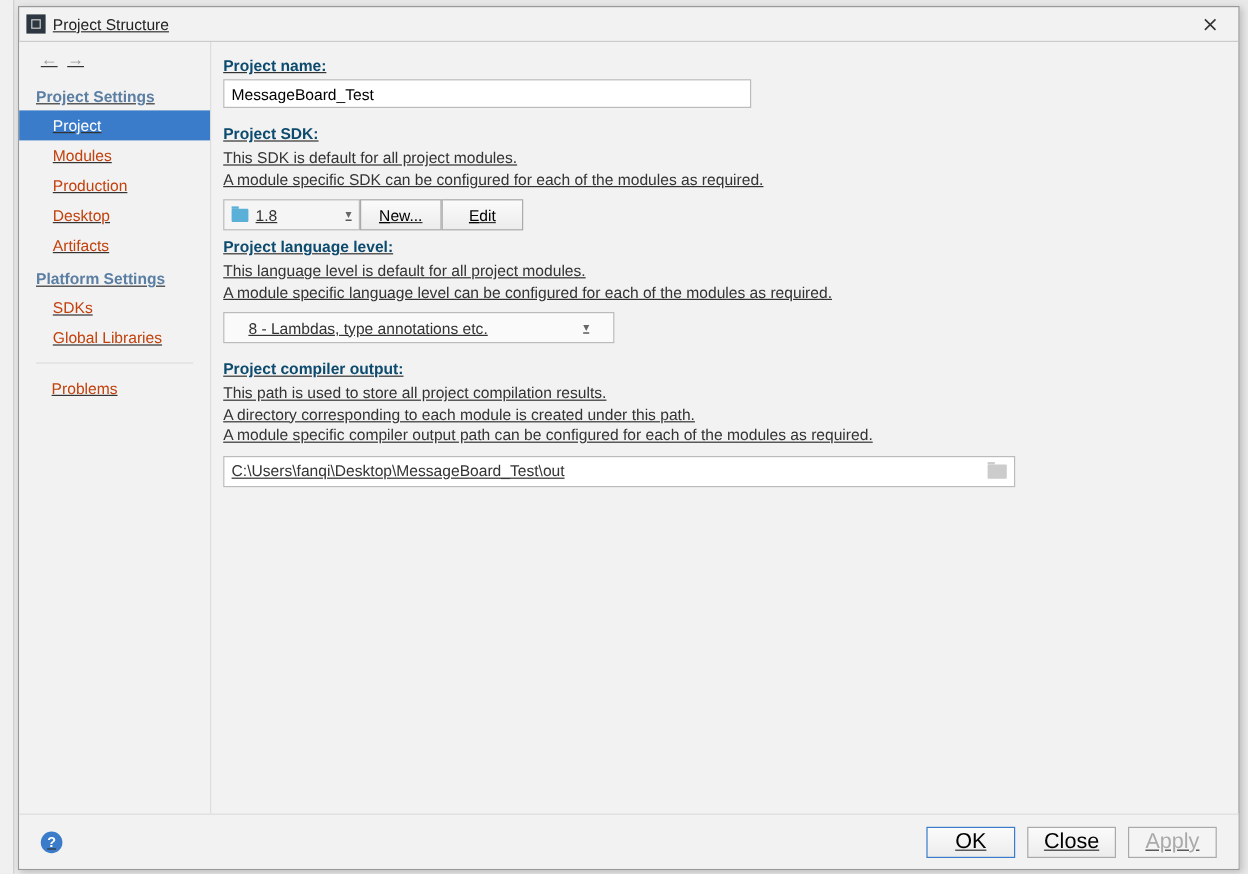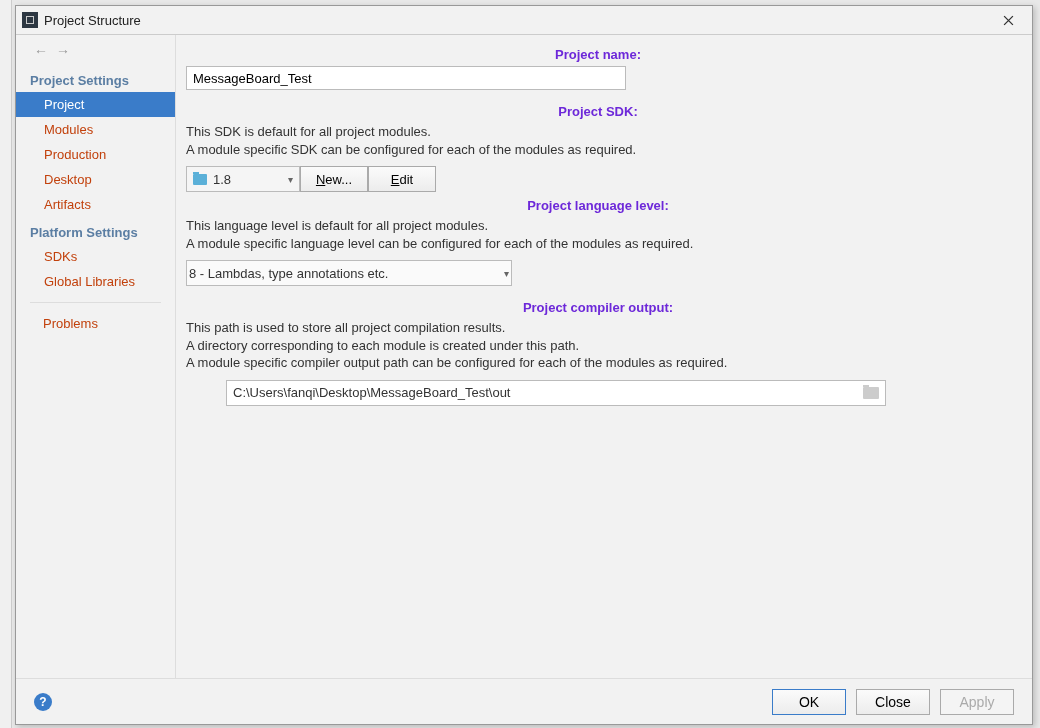--- a/index.html
+++ b/index.html
@@ -1,57 +1,57 @@
 <!DOCTYPE html>
 <html><head>
 <meta charset="utf-8">
 <style>
 * { box-sizing: border-box; margin: 0; padding: 0; }
 html, body { width: 1040px; height: 728px; font-family: "Segoe UI", Arial, sans-serif; font-size: 13px; color: #333; background: #e8e8e8; overflow: hidden; }
 
-.dialog { position: absolute; left: 15px; top: 5px; width: 1018px; height: 720px; background: #f2f2f2; border: 1px solid #999; box-shadow: 2px 2px 6px rgba(0,0,0,0.2); display: flex; flex-direction: column; }
+.dialog { position: absolute; left: 15px; top: 5px; width: 1018px; height: 720px; background: #f2f2f2; border: 1px solid #999; box-shadow: 2px 2px 6px rgba(0,0,0,0.2); display: flex; flex-direction: column; text-decoration: underline; }
 
 .titlebar { height: 28px; display: flex; align-items: center; padding: 0 4px; }
 .titlebar-icon { width: 16px; height: 16px; background: #2d3742; margin: 0 6px 0 2px; display: inline-flex; align-items: center; justify-content: center; }
 .titlebar-icon-inner { width: 8px; height: 8px; border: 1px solid #ccc; }
 .titlebar-title { flex: 1; font-size: 13px; color: #222; }
 .titlebar-close { width: 40px; height: 28px; display: flex; align-items: center; justify-content: center; cursor: pointer; }
 
 .body { flex: 1; display: flex; border-top: 1px solid #ccc; }
 
 .sidebar { width: 160px; background: #f2f2f2; border-right: 1px solid #ddd; padding-top: 6px; }
 .nav-arrows { display: flex; gap: 8px; padding: 0 0 8px 18px; }
 .nav-arrow { color: #999; font-size: 14px; cursor: default; }
 .section-header { color: #5b7ea3; font-weight: bold; font-size: 13px; padding: 8px 14px 4px 14px; }
 .sidebar-item { padding: 5px 14px 5px 28px; font-size: 13px; color: #c2410c; cursor: pointer; }
 .sidebar-item.selected { background: #3a7cc9; color: white; }
 .sidebar-divider { border: none; border-top: 1px solid #ddd; margin: 8px 14px; }
 
 .main { flex: 1; padding: 12px 22px 10px 10px; overflow: auto; }
-.field-label { font-weight: bold; font-size: 13px; color: #6d28d9; margin-bottom: 4px; display: block; text-align: center; }
+.field-label { font-weight: bold; font-size: 13px; color: #0c4a6e; margin-bottom: 4px; display: block; }
 .desc { font-size: 13px; color: #333; line-height: 1.35; }
 .text-input { width: 440px; height: 24px; border: 1px solid #bbb; padding: 2px 6px; font-size: 13px; background: white; }
 .row { display: flex; gap: 0; align-items: center; margin-top: 8px; }
 .sdk-select { width: 114px; height: 26px; border: 1px solid #bbb; background: #f5f5f5; display: flex; align-items: center; padding: 0 6px; font-size: 13px; position: relative; }
 .sdk-select .folder-icon { width: 14px; height: 11px; background: #5bb0d8; margin-right: 6px; border-radius: 1px; position: relative; }
 .sdk-select .folder-icon::before { content: ""; position: absolute; top: -2px; left: 0; width: 6px; height: 2px; background: #5bb0d8; }
 .sdk-select .chev { margin-left: auto; font-size: 10px; color: #666; }
 .btn { height: 26px; min-width: 68px; border: 1px solid #aaa; background: linear-gradient(#fbfbfb,#ececec); font-size: 13px; padding: 0 10px; cursor: pointer; }
-.lang-select { width: 326px; height: 26px; border: 1px solid #bbb; background: #fafafa; padding: 0 2px; font-size: 13px; display: flex; align-items: center; position: relative; }
+.lang-select { width: 326px; height: 26px; border: 1px solid #bbb; background: #fafafa; padding: 0 20px; font-size: 13px; display: flex; align-items: center; position: relative; }
 .lang-select .chev { margin-left: auto; font-size: 10px; color: #666; }
-.out-wrap { width: 660px; height: 26px; border: 1px solid #bbb; background: white; display: flex; align-items: center; padding: 0 6px; font-size: 13px; margin-left: 40px; }
+.out-wrap { width: 660px; height: 26px; border: 1px solid #bbb; background: white; display: flex; align-items: center; padding: 0 6px; font-size: 13px; }
 .out-wrap .folder-grey { width: 16px; height: 12px; background: #ccc; margin-left: auto; border-radius: 1px; position: relative; cursor: pointer; }
 .out-wrap .folder-grey::before { content: ""; position: absolute; top: -2px; left: 0; width: 6px; height: 2px; background: #ccc; }
 .section-gap { height: 14px; }
 .section-gap-sm { height: 6px; }
 
 .footer { height: 46px; border-top: 1px solid #ddd; display: flex; align-items: center; padding: 0 18px; background: #f2f2f2; }
 .help-icon { width: 18px; height: 18px; border-radius: 50%; background: #3a7cc9; color: white; display: flex; align-items: center; justify-content: center; font-size: 12px; font-weight: bold; cursor: pointer; }
 .footer-spacer { flex: 1; }
-.footer-btn { height: 26px; width: 74px; border: 1px solid #aaa; background: linear-gradient(#fbfbfb,#ececec); font-size: 14px; margin-left: 10px; cursor: pointer; }
+.footer-btn { height: 26px; width: 74px; border: 1px solid #aaa; background: linear-gradient(#fbfbfb,#ececec); font-size: 18px; margin-left: 10px; cursor: pointer; }
 .footer-btn.primary { border: 1.5px solid #3a7cc9; }
 .footer-btn.disabled { color: #aaa; background: #f4f4f4; cursor: default; }
 
 .underline-key { text-decoration: underline; }
 .bg-fragment { position: absolute; left: 0; top: 0; width: 12px; height: 728px; background: #f0f0f0; border-right: 1px solid #ccc; }
 </style>
 </head>
 <body>
 
 <div class="bg-fragment"></div>

